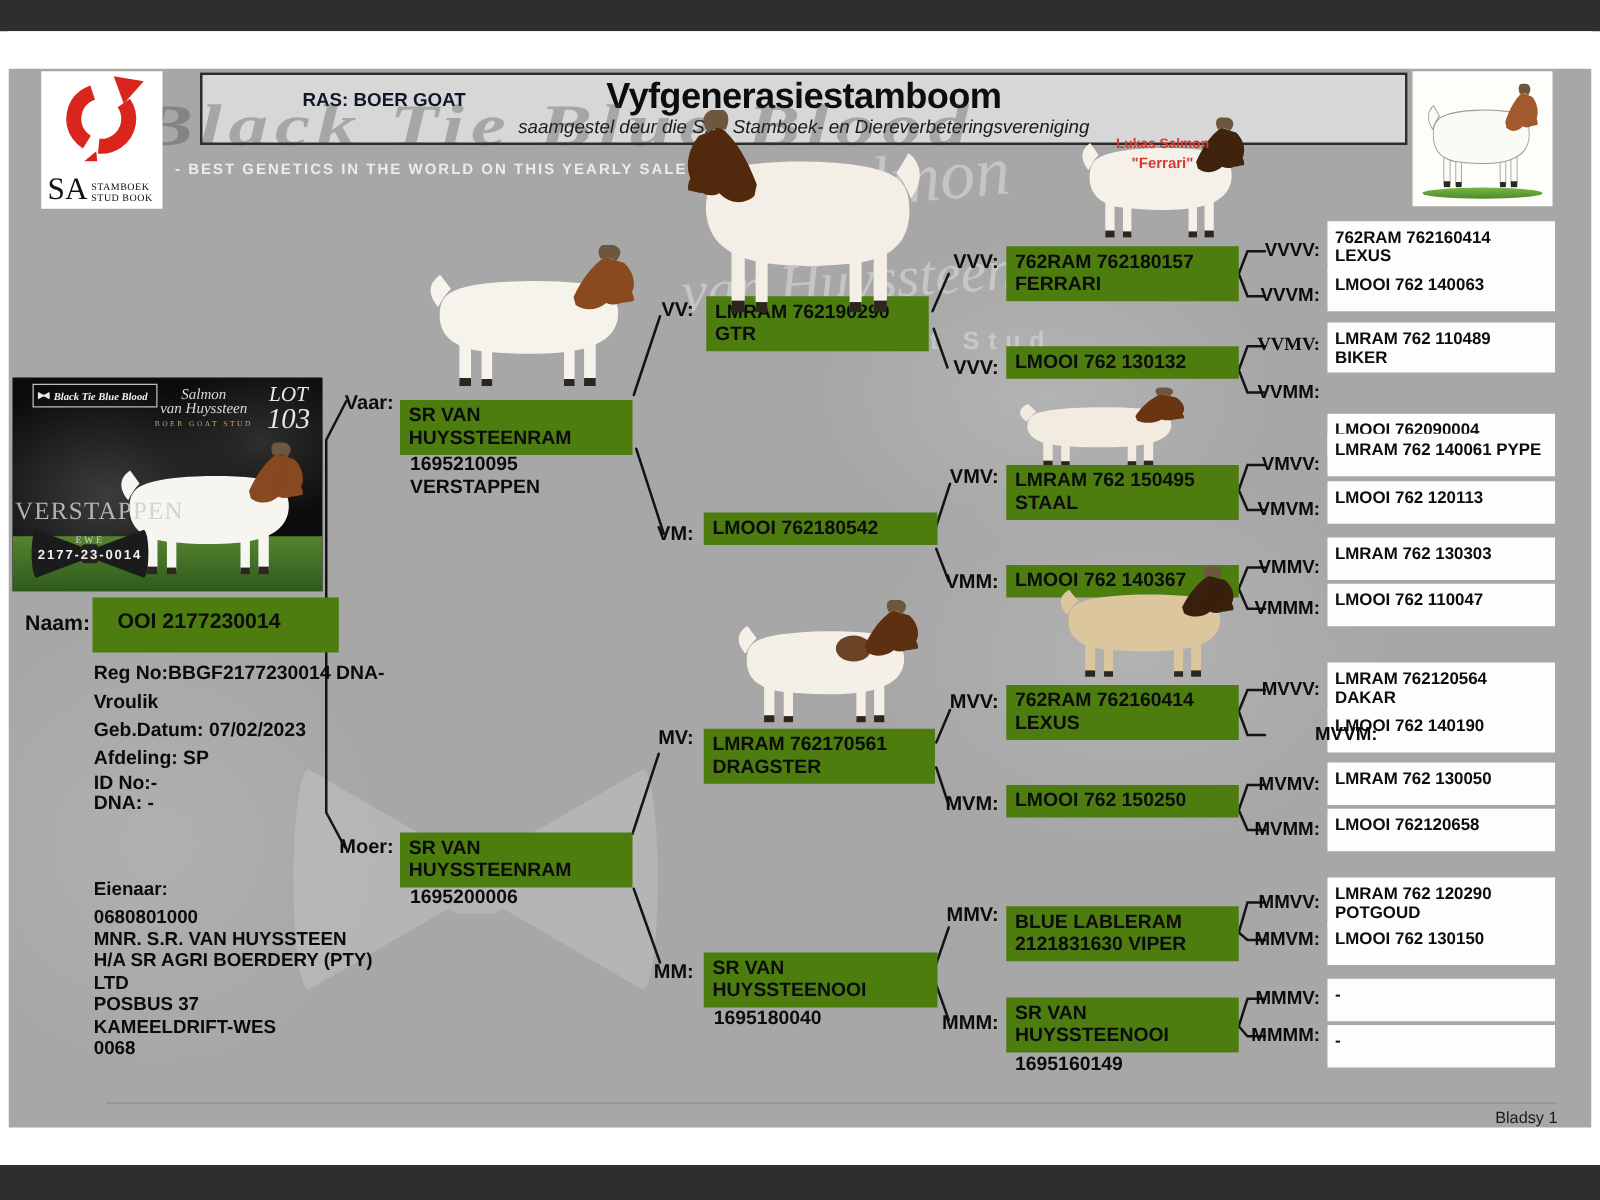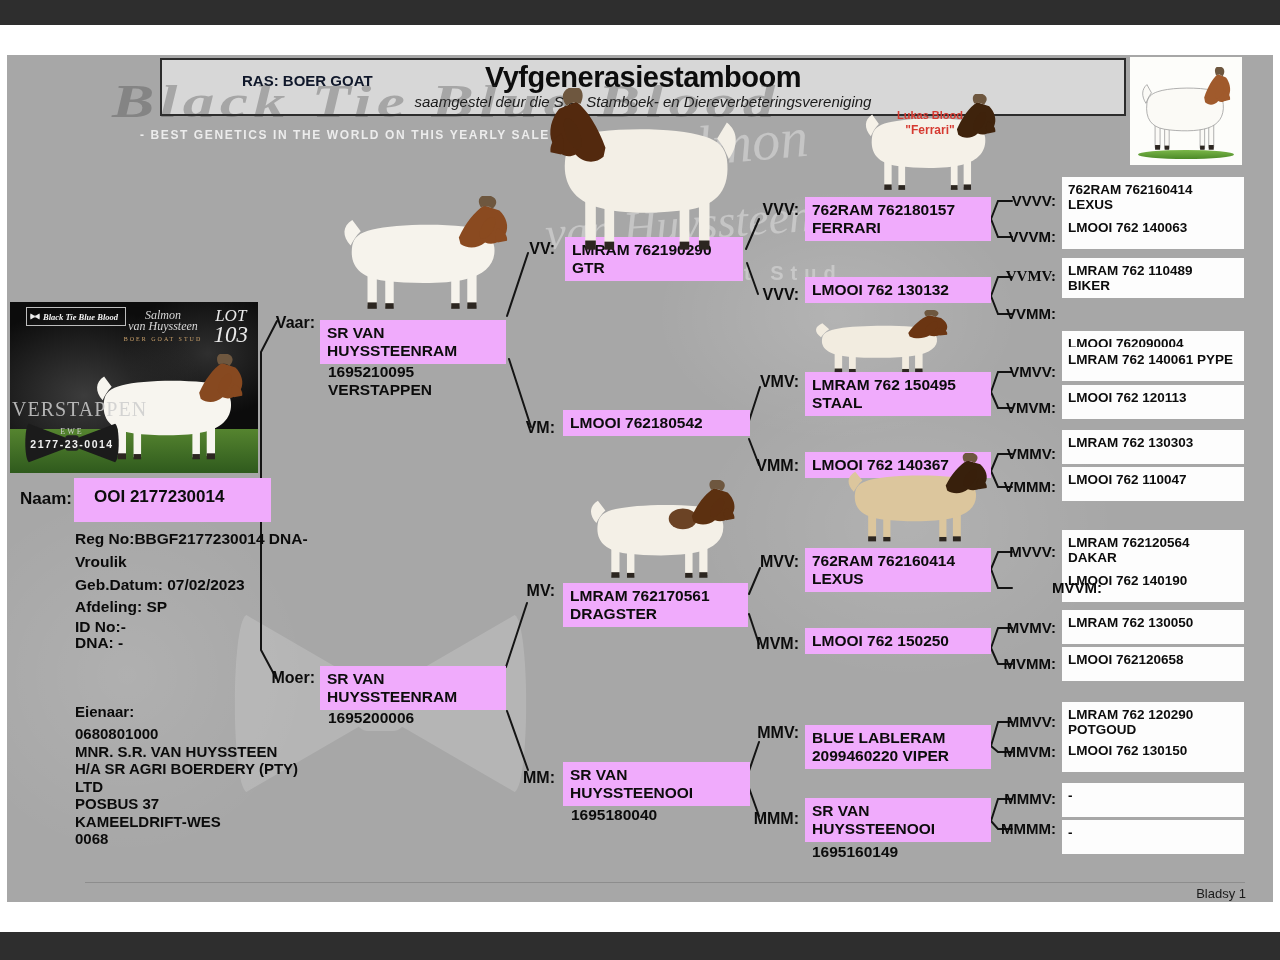--- a/index.html
+++ b/index.html
@@ -31,21 +31,21 @@
      letter-spacing:4px;color:rgba(52,52,52,.30);transform:scaleX(1.35);transform-origin:left;}
   .wm-gen{position:absolute;left:140px;top:128px;z-index:3;font-weight:bold;font-size:12px;
      letter-spacing:1.6px;color:rgba(255,255,255,.78);}
   .wm-script{position:absolute;font-family:"Liberation Serif",serif;font-style:italic;
      color:rgba(255,255,255,.34);z-index:1;white-space:nowrap;}
   .wm-caps{position:absolute;left:598px;top:262px;font-size:20px;letter-spacing:7px;
      color:rgba(255,255,255,.32);z-index:1;font-weight:bold;}
   
   .plabel{position:absolute;font-weight:bold;font-size:16px;color:#0c0c0c;text-align:right;
           white-space:nowrap;z-index:6;}
-  .pbox{position:absolute;background:#f0abfc;padding:4px 7px;font-weight:bold;font-size:15.5px;
+  .pbox{position:absolute;background:#4d7c0f;padding:4px 7px;font-weight:bold;font-size:15.5px;
         line-height:18px;color:#0c0c0c;z-index:4;}
   .pbelow{position:absolute;font-weight:bold;font-size:15.5px;line-height:18px;color:#0c0c0c;
           white-space:nowrap;z-index:6;}
   .g4box{position:absolute;left:1062px;width:170px;background:#fdfdfd;padding:5px 6px;
          font-weight:bold;font-size:13.5px;line-height:15px;color:#0c0c0c;min-height:24px;z-index:4;}
   .g4label{position:absolute;width:86px;text-align:right;font-weight:bold;font-size:15px;
            color:#0c0c0c;z-index:6;}
   .infoline{font-weight:bold;font-size:15.5px;color:#0b0b0b;white-space:nowrap;}
   
   .card{position:absolute;left:10px;top:302px;width:248px;height:171px;z-index:4;overflow:hidden;
@@ -102,20 +102,35 @@
   </svg>
 
   <div class="hdrbox">
     <div class="ras">RAS: BOER GOAT</div>
     <div class="title">Vyfgenerasiestamboom</div>
     <div class="subtitle">saamgestel deur die S.A. Stamboek- en Diereverbeteringsvereniging</div>
   </div>
   <div class="wm-blacktie">Black Tie Blue Blood</div>
   <div class="wm-gen">- BEST GENETICS IN THE WORLD ON THIS YEARLY SALE -</div>
 
+  <div class="logobox">
+    <svg width="97" height="72" viewBox="0 0 97 72">
+      <g transform="translate(48,38)">
+        <circle r="22" fill="none" stroke="#da251d" stroke-width="12" stroke-dasharray="50 10 50 28" transform="rotate(-35)"></circle>
+        <polygon points="10,-34 34,-30 18,-12" fill="#da251d"></polygon>
+        <polygon points="-4,26 -2,46 -16,36" fill="#da251d"></polygon>
+      </g>
+    </svg>
+    <div class="logotxt">
+      <span class="logo-sa">SA</span>
+      <span class="logo-sub">
+        <span>STAMBOEK</span><br><span>STUD BOOK</span>
+      </span>
+    </div>
+  </div>
 
   <div class="illus">
     <div id="illus-goat" class="abs" style="left:6px;top:10px;width:100px;height:88px;">
         <svg viewBox="0 0 220 150" preserveAspectRatio="none" style="width:100%;height:100%;display:block">
   <g>
     <rect x="42" y="95" width="11" height="44" rx="3" fill="#fbfaf6" stroke="#9a9a9a" stroke-width="1.5"></rect>
     <rect x="63" y="100" width="10" height="40" rx="3" fill="#fbfaf6" stroke="#9a9a9a" stroke-width="1.5"></rect>
     <rect x="141" y="98" width="10" height="42" rx="3" fill="#fbfaf6" stroke="#9a9a9a" stroke-width="1.5"></rect>
     <rect x="160" y="95" width="11" height="44" rx="3" fill="#fbfaf6" stroke="#9a9a9a" stroke-width="1.5"></rect>
     <rect x="42" y="133" width="11" height="8" fill="#2c2620"></rect>
@@ -307,21 +322,21 @@
         <div>762RAM 762160414</div>
         <div>LEXUS</div>
       </div>
       <div class="plabel" style="left: 715px; top: 635px; width: 84px;">MVM:</div>
       <div class="pbox" style="left: 805px; top: 628px; width: 172px;">
         <div>LMOOI 762 150250</div>
       </div>
       <div class="plabel" style="left: 715px; top: 724px; width: 84px;">MMV:</div>
       <div class="pbox" style="left: 805px; top: 725px; width: 172px;">
         <div>BLUE LABLERAM</div>
-        <div>2099460220 VIPER</div>
+        <div>2121831630 VIPER</div>
       </div>
       <div class="plabel" style="left: 715px; top: 810px; width: 84px;">MMM:</div>
       <div class="pbox" style="left: 805px; top: 798px; width: 172px;">
         <div>SR VAN</div>
         <div>HUYSSTEENOOI</div>
       </div>
       <div class="pbelow" style="left: 812px; top: 843px;">
         <div>1695160149</div>
       </div>
       <div class="g4label" style="left: 970px; top: 192px;">VVVV:</div>
@@ -490,19 +505,19 @@
              C200,58 190,62 181,58 C172,66 160,66 152,60 Z" fill="#5c3010"></path>
     <path d="M196,40 C204,44 208,50 207,56 L196,58 C192,52 192,46 196,40 Z" fill="#5c3010"></path>
     <path d="M176,14 C170,4 176,-4 188,0 C196,3 196,10 190,16 C186,12 180,12 176,14 Z" fill="#6e573f"></path>
     <ellipse cx="184" cy="40" rx="7" ry="15" transform="rotate(28 184 40)" fill="#5c3010" opacity="0.92"></ellipse>
   </g>
         </svg>
       </div>
     </div>
 
   <div class="ferrari-txt">
-    <div>Lukas Blood</div>
+    <div>Lukas Salmon</div>
     <div style="font-size:12px;">"Ferrari"</div>
   </div>
 
   <div class="footer-rule"></div>
   <div class="footer">Bladsy 1</div>
 </div>
 
 </body></html>

